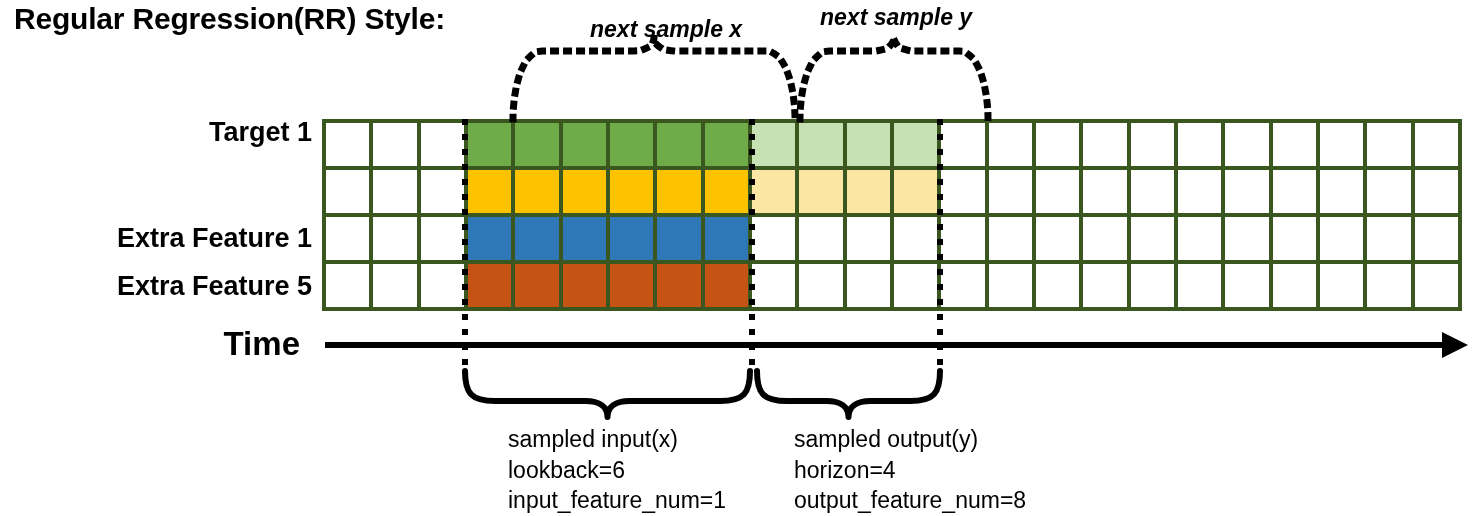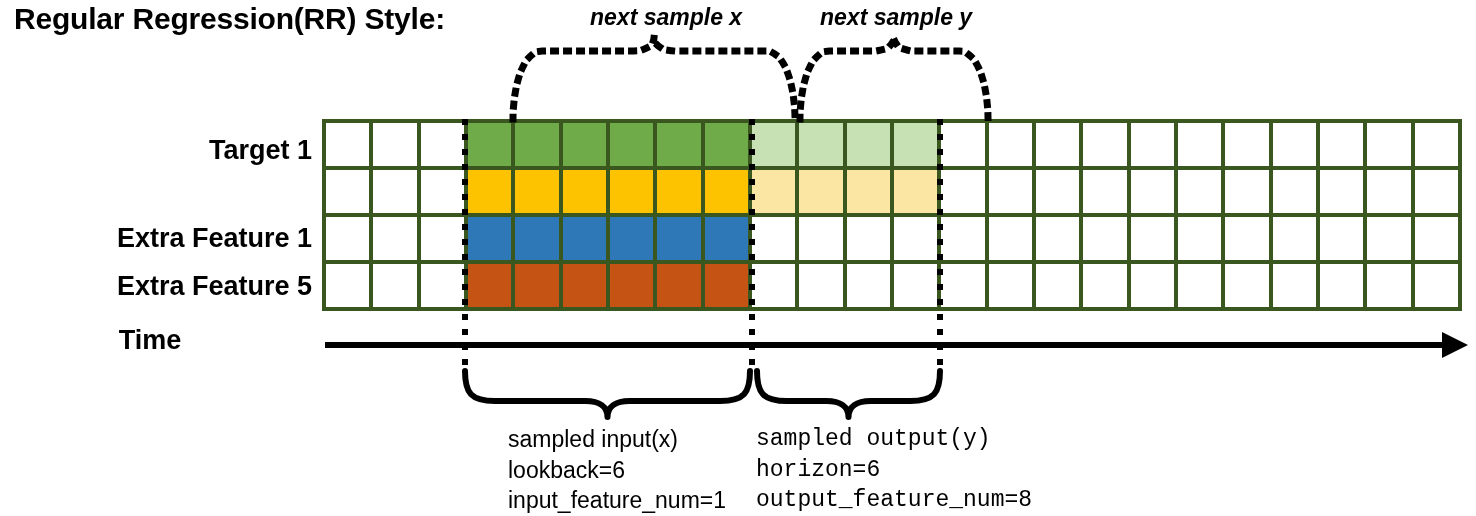--- a/index.html
+++ b/index.html
@@ -46,24 +46,24 @@
     left: 0;
     top: 119px;
     width: 312px;
     height: 192px;
   }
   #time-label {
     position: absolute;
     left: 0;
     top: 327px;
     width: 312px;
-    text-align: center;
+    text-align: right;
     padding-right: 12px;
     box-sizing: border-box;
-    font-size: 27px;
+    font-size: 33px;
     font-weight: 700;
     color: #000000;
     line-height: 1;
   }
   
   #grid {
     position: absolute;
     left: 322px;
     top: 119px;
     width: 1140px;
@@ -109,21 +109,21 @@
   .bottom-note div { white-space: nowrap; }
 </style>
 </head>
 <body>
 
 <div id="stage">
 
   <div id="title">Regular Regression(RR) Style:</div>
 
   <div id="row-labels">
-    <div class="row-label" style="top:18px">Target 1</div>
+    <div class="row-label" style="top:0">Target 1</div>
     <div class="row-label" style="top:106px">Extra Feature 1</div>
     <div class="row-label" style="top:154px">Extra Feature 5</div>
   </div>
 
   <div id="time-label">Time</div>
 
   <div id="grid" style="background: rgb(58, 87, 32);">
       <div class="cell" style="background: rgb(255, 255, 255);"></div>
       <div class="cell" style="background: rgb(255, 255, 255);"></div>
       <div class="cell" style="background: rgb(255, 255, 255);"></div>
@@ -215,32 +215,32 @@
       <div class="cell" style="background: rgb(255, 255, 255);"></div>
       <div class="cell" style="background: rgb(255, 255, 255);"></div>
       <div class="cell" style="background: rgb(255, 255, 255);"></div>
       <div class="cell" style="background: rgb(255, 255, 255);"></div>
       <div class="cell" style="background: rgb(255, 255, 255);"></div>
       <div class="cell" style="background: rgb(255, 255, 255);"></div>
       <div class="cell" style="background: rgb(255, 255, 255);"></div>
       <div class="cell" style="background: rgb(255, 255, 255);"></div>
     </div>
 
-  <div class="top-note" style="left:590px; top:6px;">next sample x</div>
+  <div class="top-note" style="left:590px; top:18px;">next sample x</div>
   <div class="top-note" style="left:820px; top:6px;">next sample y</div>
 
   <div class="bottom-note" style="left:508px; top:424px;">
     <div>sampled input(x)</div>
     <div>lookback=6</div>
     <div>input_feature_num=1</div>
   </div>
 
-  <div class="bottom-note" style="left:756px; top:424px;font-family:Liberation Mono, monospace;">
+  <div class="bottom-note" style="left:794px; top:424px;">
     <div>sampled output(y)</div>
-    <div>horizon=6</div>
+    <div>horizon=4</div>
     <div>output_feature_num=8</div>
   </div>
 
   <svg id="overlay" viewBox="0 0 1476 516">
     <g id="svg-dynamic">
         <line x1="325" y1="345" x2="1450" y2="345" stroke="#000000" stroke-width="6"></line>
         <polygon points="1442,332 1468,345 1442,358" fill="#000000"></polygon>
         <line x1="465" y1="119" x2="465" y2="371" stroke="#000000" stroke-width="6" stroke-dasharray="6 9" stroke-linecap="butt"></line>
         <line x1="752" y1="119" x2="752" y2="371" stroke="#000000" stroke-width="6" stroke-dasharray="6 9" stroke-linecap="butt"></line>
         <line x1="940" y1="119" x2="940" y2="371" stroke="#000000" stroke-width="6" stroke-dasharray="6 9" stroke-linecap="butt"></line>

